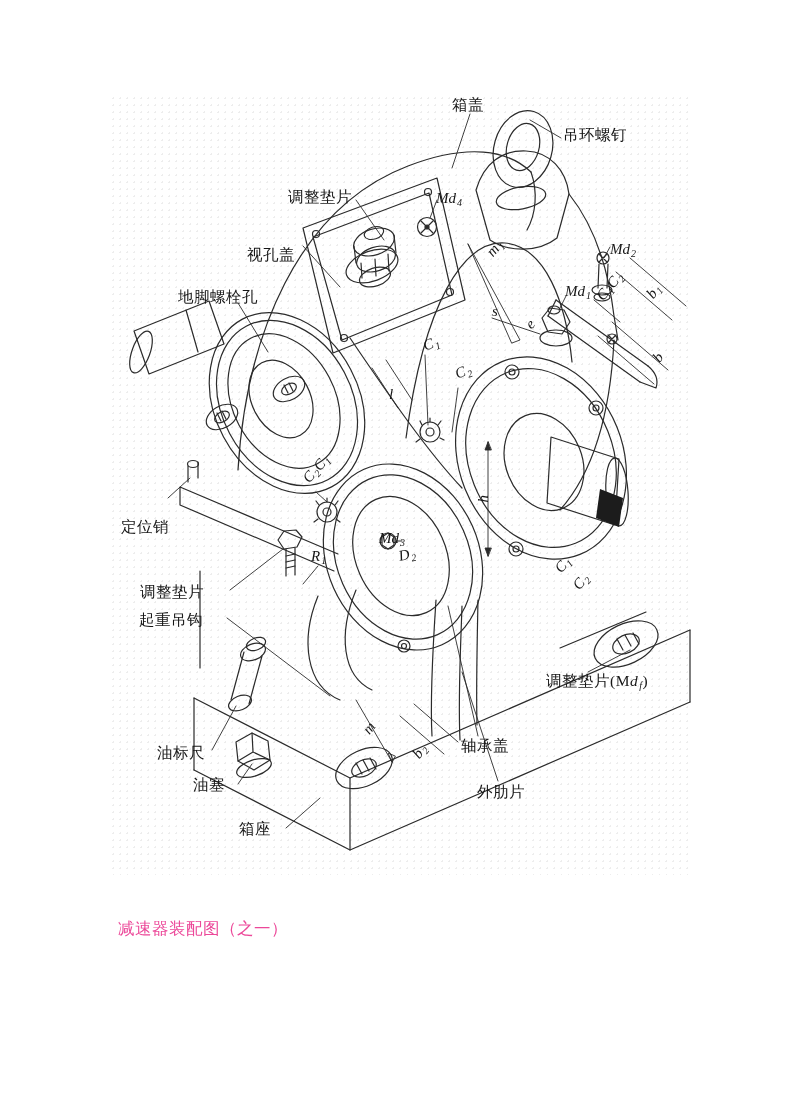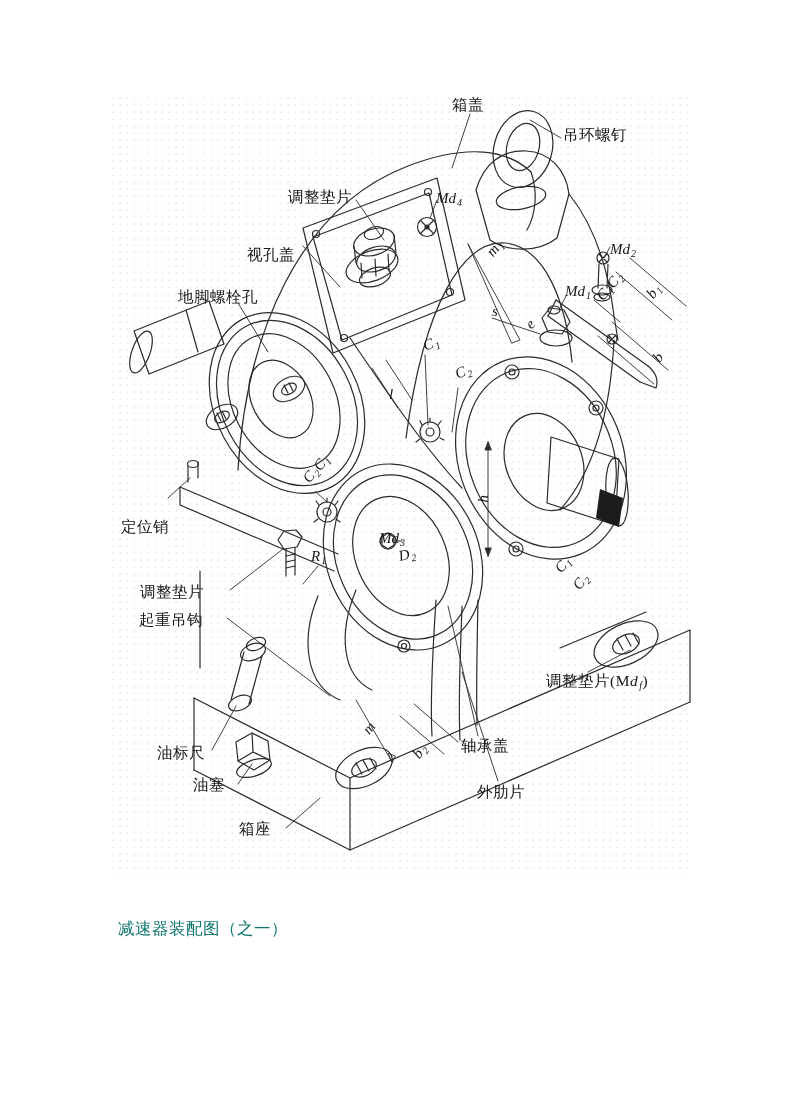--- a/index.html
+++ b/index.html
@@ -19,21 +19,21 @@
   .lbl{
     position:absolute;white-space:nowrap;font-size:15.5px;line-height:17px;
     color:#161616;letter-spacing:0.5px;transform-origin:0 50%;
   }
   .dim{
     position:absolute;white-space:nowrap;font-size:15px;font-style:italic;
     color:#161616;transform-origin:0 50%;
   }
   .sub{font-size:10px;font-style:italic;vertical-align:-3px;margin-left:1px;}
   #caption{
-    position:absolute;left:118px;top:918px;font-size:16.5px;color:#0f766e;
+    position:absolute;left:118px;top:918px;font-size:16.5px;color:#ec4899;
     letter-spacing:0.5px;
   }
 </style>
 </head>
 <body>
 
 <div id="page">
   <div id="scan-noise"></div>
 
   <div id="diagram">

